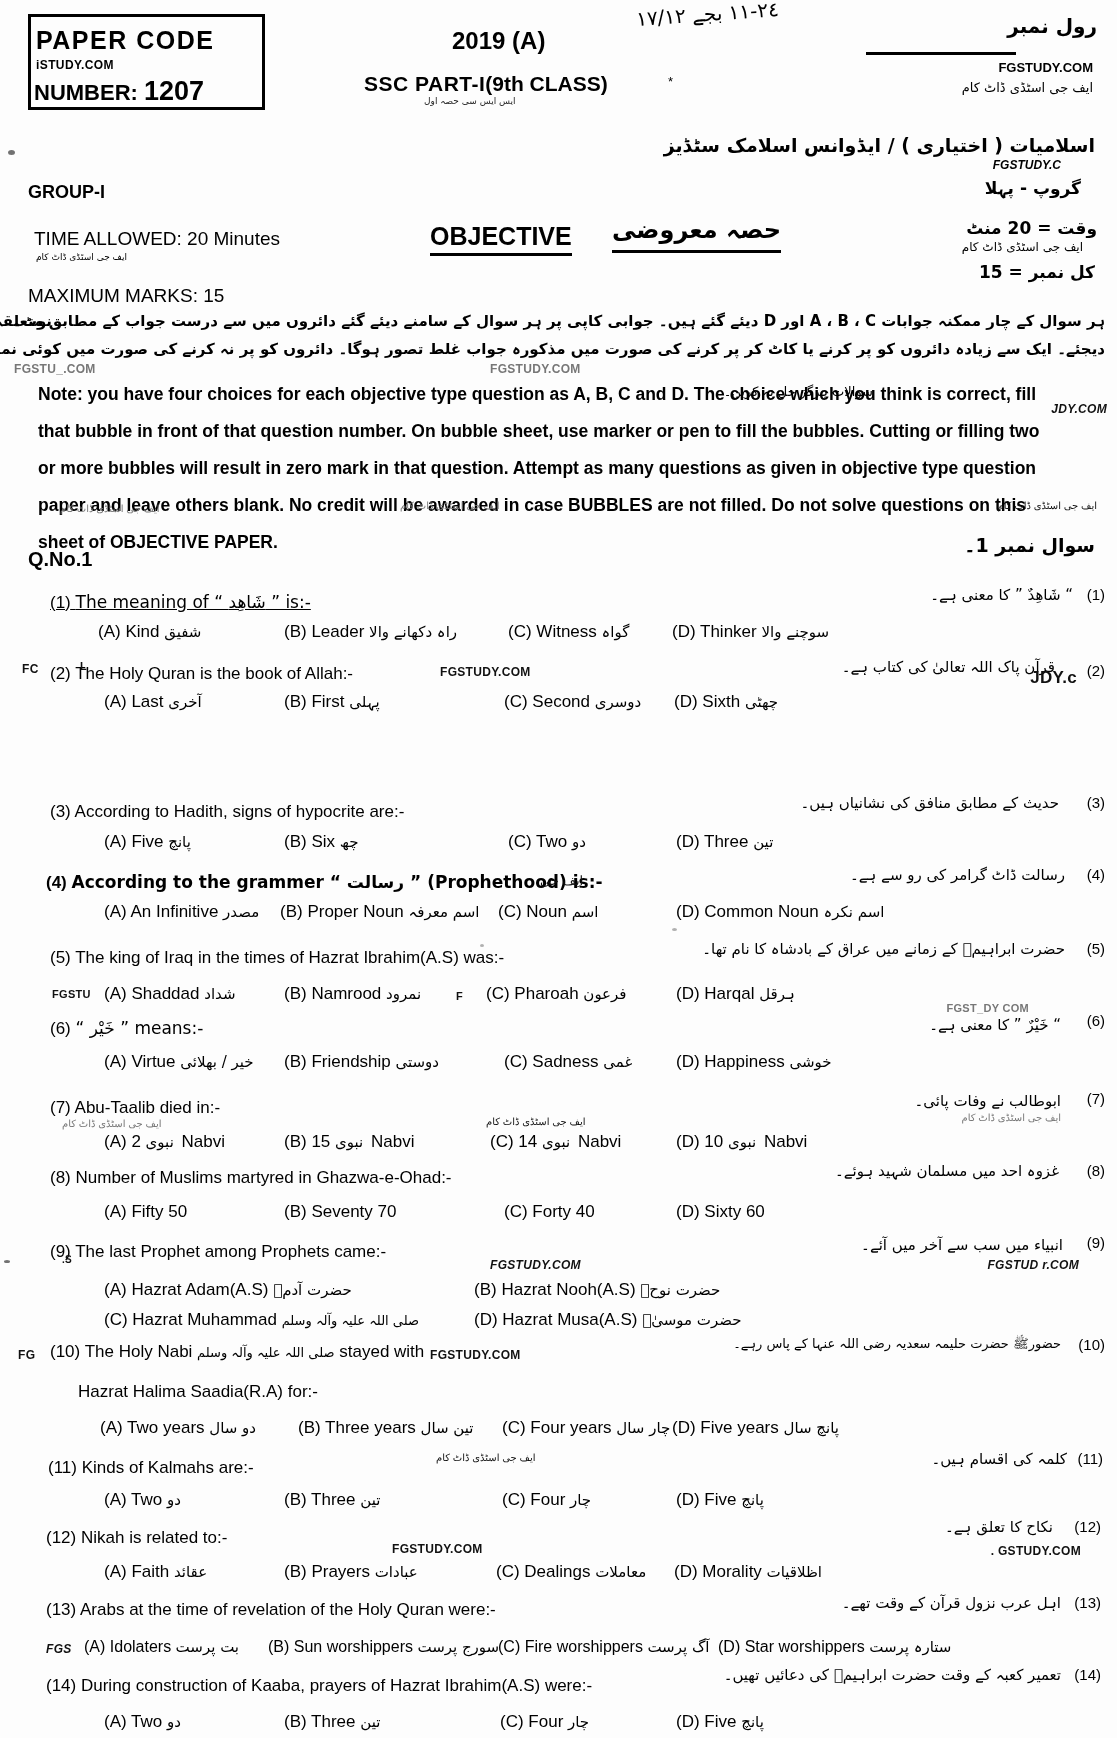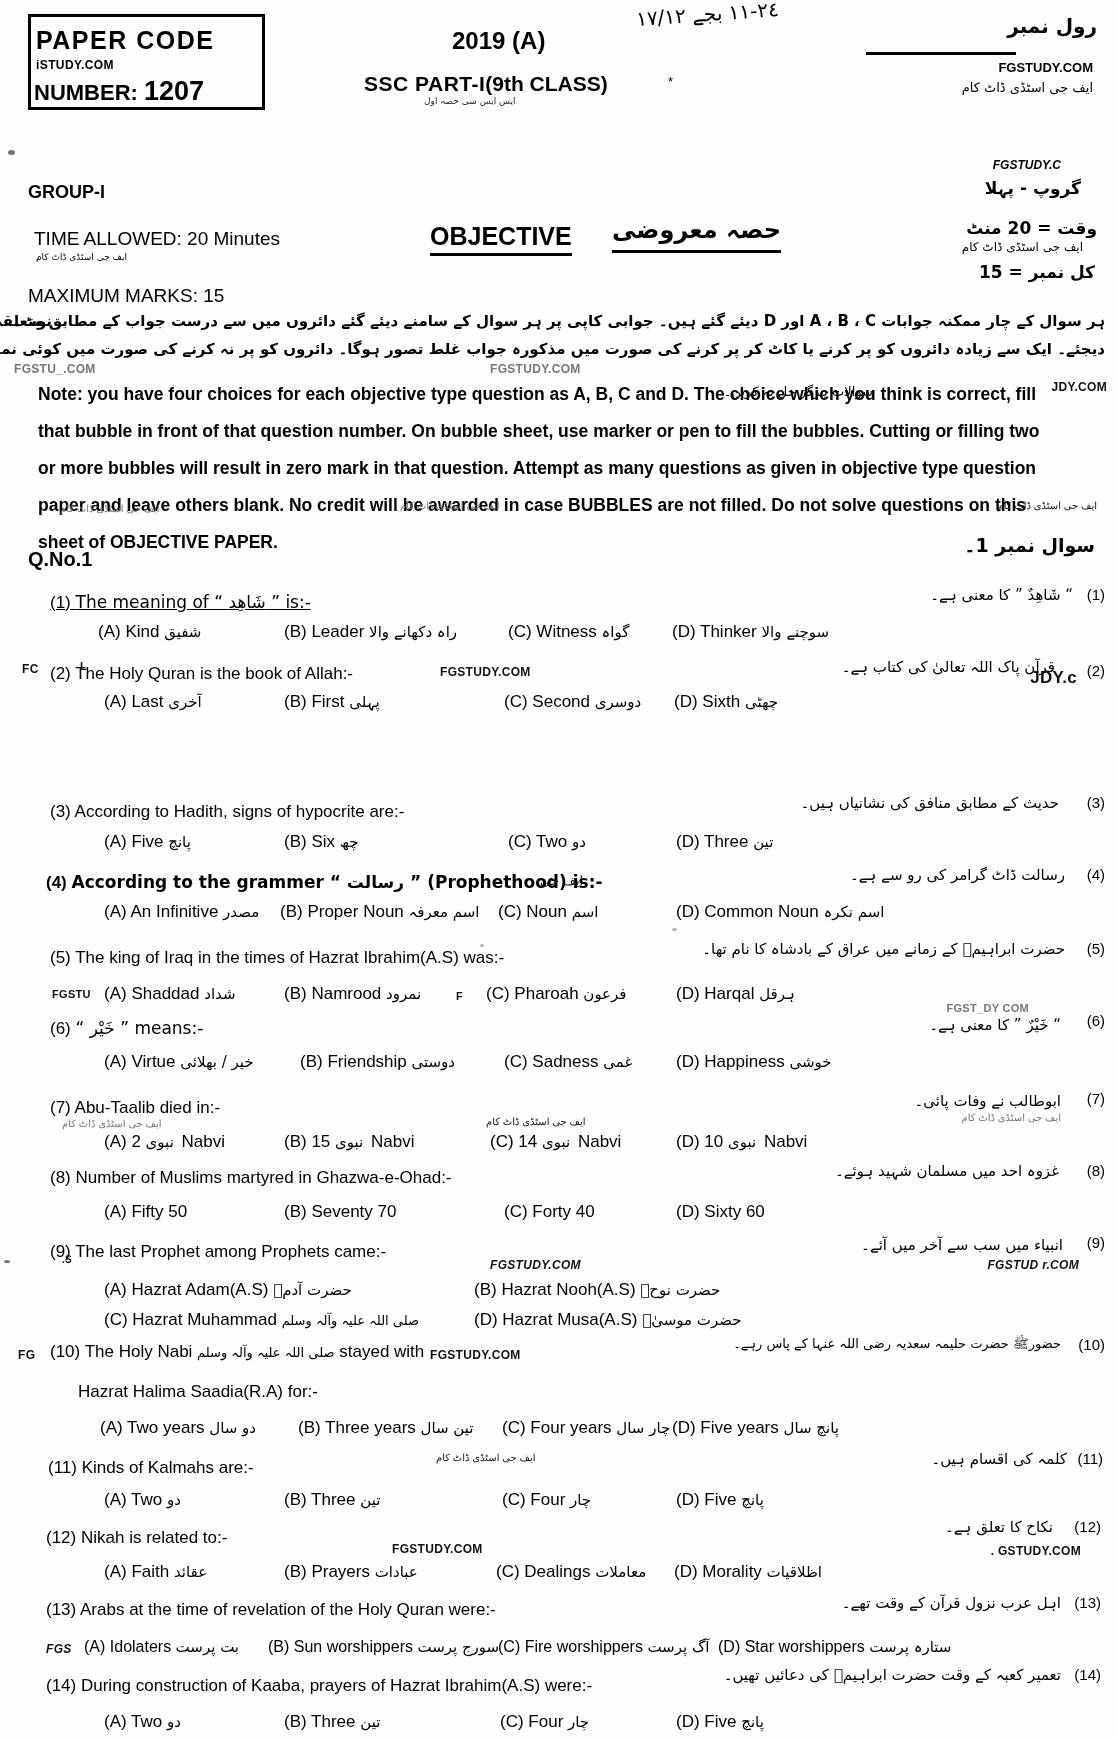--- a/index.html
+++ b/index.html
@@ -222,20 +222,21 @@
   </div>
   <div class="abs ssc-sub ur">ایس ایس سی حصہ اول</div>
   <div class="abs ssc-star">*</div>
 
   <div class="abs roll-scribble ur">٢٤-١١ بجے ١٧/١٢</div>
   <div class="abs rollno ur">رول نمبر</div>
   <div class="abs roll-line"></div>
   <div class="abs wm-r1">FGSTUDY.COM</div>
   <div class="abs wm-r1u ur">ایف جی اسٹڈی ڈاٹ کام</div>
 
+  <div class="abs subject-u ur">اسلامیات ( اختیاری ) / ایڈوانس اسلامک سٹڈیز</div>
   <div class="abs wm-subj">FGSTUDY.C</div>
   <div class="abs group">GROUP-I</div>
   <div class="abs group-u ur">گروپ - پہلا</div>
 
   <div class="abs time">TIME ALLOWED: 20 Minutes</div>
   <div class="abs time-wm ur">ایف جی اسٹڈی ڈاٹ کام</div>
   <div class="abs maxmarks">MAXIMUM MARKS: 15</div>
   <div class="abs objective">OBJECTIVE</div>
   <div class="abs objective-u ur">حصہ معروضی</div>
   <div class="abs time-u ur">وقت  =  20 منٹ</div>
@@ -244,21 +245,21 @@
 
   <div class="abs note-label ur" style="right:1065px;">نوٹ۔</div>
   <div class="abs note-u1 ur">ہر سوال کے چار ممکنہ جوابات A ، B ، C اور D دیئے گئے ہیں۔ جوابی کاپی پر ہر سوال کے سامنے دیئے گئے دائروں میں سے درست جواب کے مطابق متعلقہ دائرہ کو مارکر یا پین سے پر</div>
   <div class="abs note-u2 ur">دیجئے۔ ایک سے زیادہ دائروں کو پر کرنے یا کاٹ کر پر کرنے کی صورت میں مذکورہ جواب غلط تصور ہوگا۔ دائروں کو پر نہ کرنے کی صورت میں کوئی نمبر نہیں دیا جائے گا۔ اس سوالیہ پرچہ پر</div>
 
   <div class="abs note-en">Note:  you have four choices for each objective type question as A, B, C and D. The choice which you think is correct, fill that bubble in front of that question number. On bubble sheet, use marker or pen to fill the bubbles. Cutting or filling two or more bubbles will result in zero mark in that question.  Attempt as many questions as given in objective type question paper and leave others blank. No credit will be awarded in case BUBBLES are not filled. Do not solve questions on this sheet of OBJECTIVE PAPER.</div>
   <div class="abs ur" style="right:244px; top:384px; font-size:13px; direction:rtl;">سوالات ہرگز حل نہ کریں۔</div>
 
   <div class="wm fade" style="left:14px; top:362px;">FGSTU_.COM</div>
   <div class="wm fade" style="left:490px; top:362px;">FGSTUDY.COM</div>
-  <div class="wm" style="right:10px; top:380px;">JDY.COM</div>
+  <div class="wm" style="right:10px; top:402px;font-style:italic;">JDY.COM</div>
   <div class="wm urdu tiny" style="right:20px; top:500px;">ایف جی اسٹڈی ڈاٹ کام</div>
   <div class="wm urdu tiny fade" style="left:60px; top:503px;">ایف جی اسٹڈی ڈاٹ کام</div>
   <div class="wm urdu tiny fade" style="left:400px; top:500px;">ایف جی اسٹڈی ڈاٹ کام</div>
 
   <div class="abs qno1">Q.No.1</div>
   <div class="abs qno1-u ur">سوال نمبر 1۔</div>
 
   <div class="q">
     <div class="q-en" style="top:592px;text-decoration:underline;">
       <span>(1)</span>
@@ -344,21 +345,21 @@
   <div class="q">
     <div class="q-en" style="top:1018px;">
       <span>(6)</span>
       <span class="ur">“ خَيْر ”  means:-</span>
     </div>
     <div class="wm fade" style="right:88px; top:1002px; font-size:11px;">FGST_DY COM</div>
     <div class="q-ur ur" style="top:1016px; right:56px;">“ خَيْرٌ ” کا معنی ہے۔</div>
     <div class="q-num-ur" style="top:1012px; right:12px;">(6)</div>
     <div class="opts" style="top:1052px;">
       <div class="opt" style="left:104px;"><span>(A)</span> <span>Virtue</span> <span class="ur">خیر / بھلائی</span></div>
-      <div class="opt" style="left:300px;text-align:right;"><span>(B)</span> <span>Friendship</span> <span class="ur">دوستی</span></div>
+      <div class="opt" style="left:284px;text-align:right;"><span>(B)</span> <span>Friendship</span> <span class="ur">دوستی</span></div>
       <div class="opt" style="left:504px;"><span>(C)</span> <span>Sadness</span> <span class="ur">غمی</span></div>
       <div class="opt" style="left:676px;"><span>(D)</span> <span>Happiness</span> <span class="ur">خوشی</span></div>
     </div>
   </div>
 
   <div class="q">
     <div class="q-en" style="top:1098px;">
       <span>(7)</span>
       <span>Abu-Taalib died in:-</span>
     </div>

